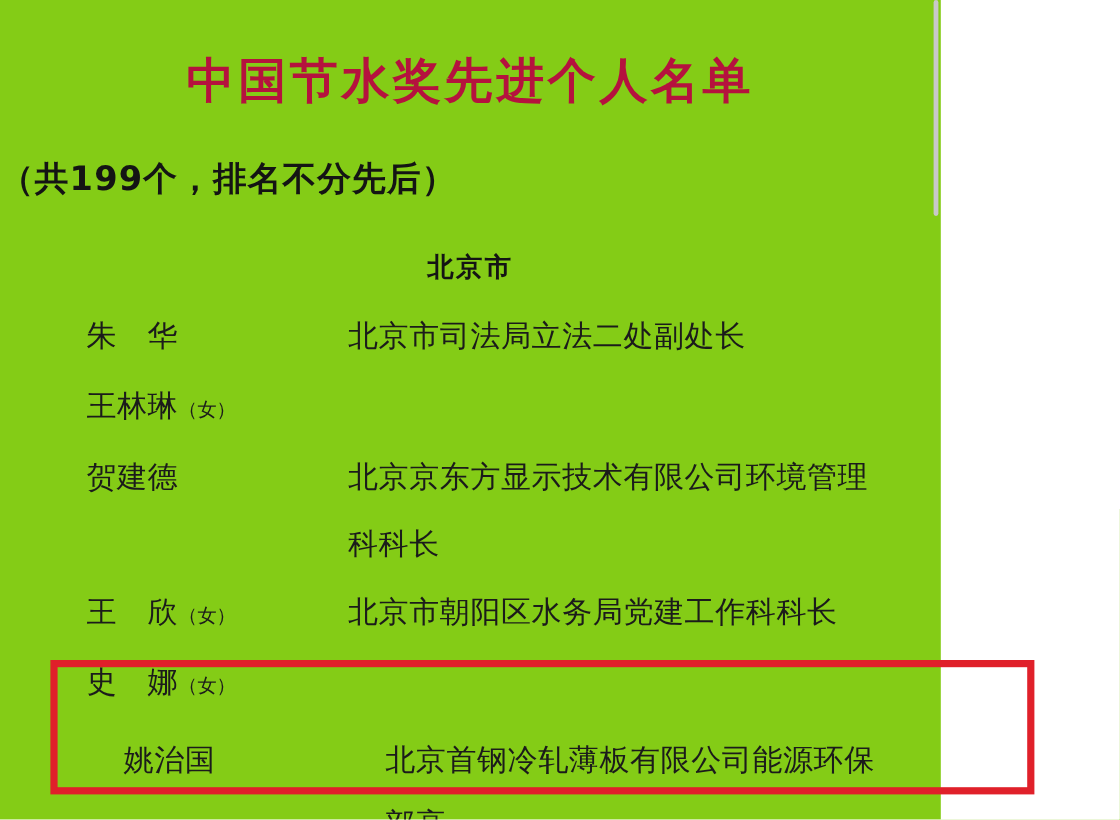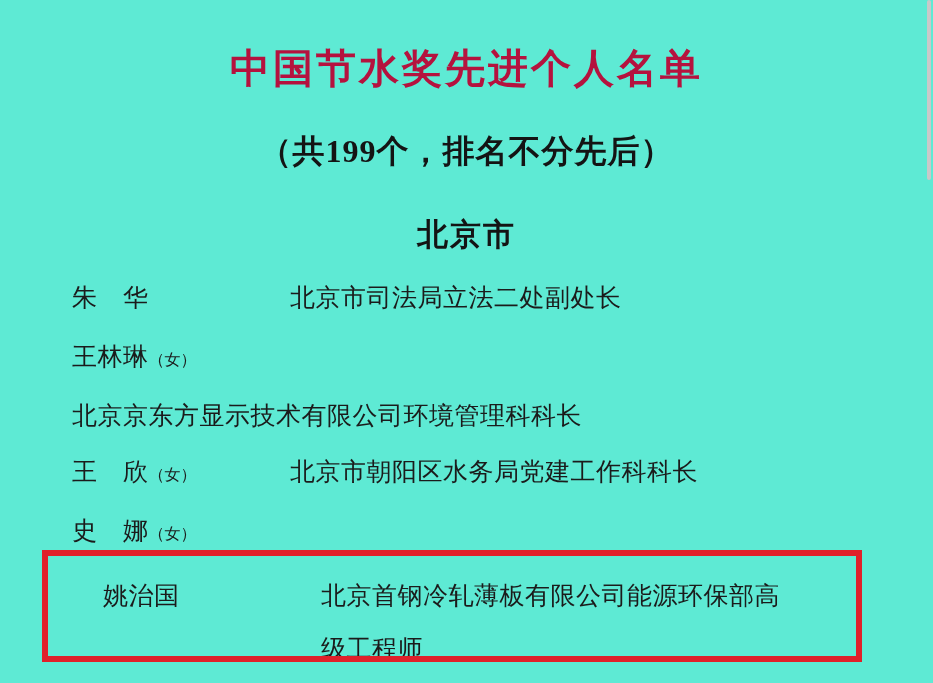--- a/index.html
+++ b/index.html
@@ -9,46 +9,45 @@
   }
   body {
     width: 933px;
     height: 683px;
     overflow: hidden;
     font-family: "DejaVu Sans", "Liberation Sans", sans-serif;
     color: #1b1b1b;
   }
   .page {
     position: relative;
-    width: 933px;
+    width: 784px;
     height: 683px;
-    background: #5eead4;
+    background: #84cc16;
     box-sizing: border-box;
   }
   .doc-title {
     text-align: center;
     color: #b5123e;
     font-size: 40px;
     font-weight: bold;
     letter-spacing: 3px;
     padding-top: 44px;
     line-height: 1.2;
   }
   .doc-subtitle {
-    text-align: center;
-    font-size: 32px;
+    text-align: left;
+    font-size: 28px;
     font-weight: bold;
     letter-spacing: 1px;
     margin-top: 38px;
     color: #141414;
-    font-family: Liberation Serif, serif;
   }
   .region-heading {
     text-align: center;
-    font-size: 31px;
+    font-size: 22px;
     font-weight: bold;
     margin-top: 40px;
     letter-spacing: 2px;
     color: #141414;
   }
   .entries {
     margin-top: 14px;
     padding: 0 38px 0 72px;
   }
   .entry {
@@ -117,20 +116,21 @@
     <div class="entry">
       <div class="name"><span>朱　华</span><span class="gender"></span></div>
       <div class="post"><span>北京市司法局立法二处副处长</span></div>
     </div>
 
     <div class="entry">
       <div class="name"><span>王林琳</span><span class="gender">（女）</span></div>
     </div>
 
     <div class="entry">
+      <div class="name"><span>贺建德</span><span class="gender"></span></div>
       <div class="post"><span>北京京东方显示技术有限公司环境管理科科长</span></div>
     </div>
 
     <div class="entry">
       <div class="name"><span>王　欣</span><span class="gender">（女）</span></div>
       <div class="post"><span>北京市朝阳区水务局党建工作科科长</span></div>
     </div>
 
     <div class="entry">
       <div class="name"><span>史　娜</span><span class="gender">（女）</span></div>

